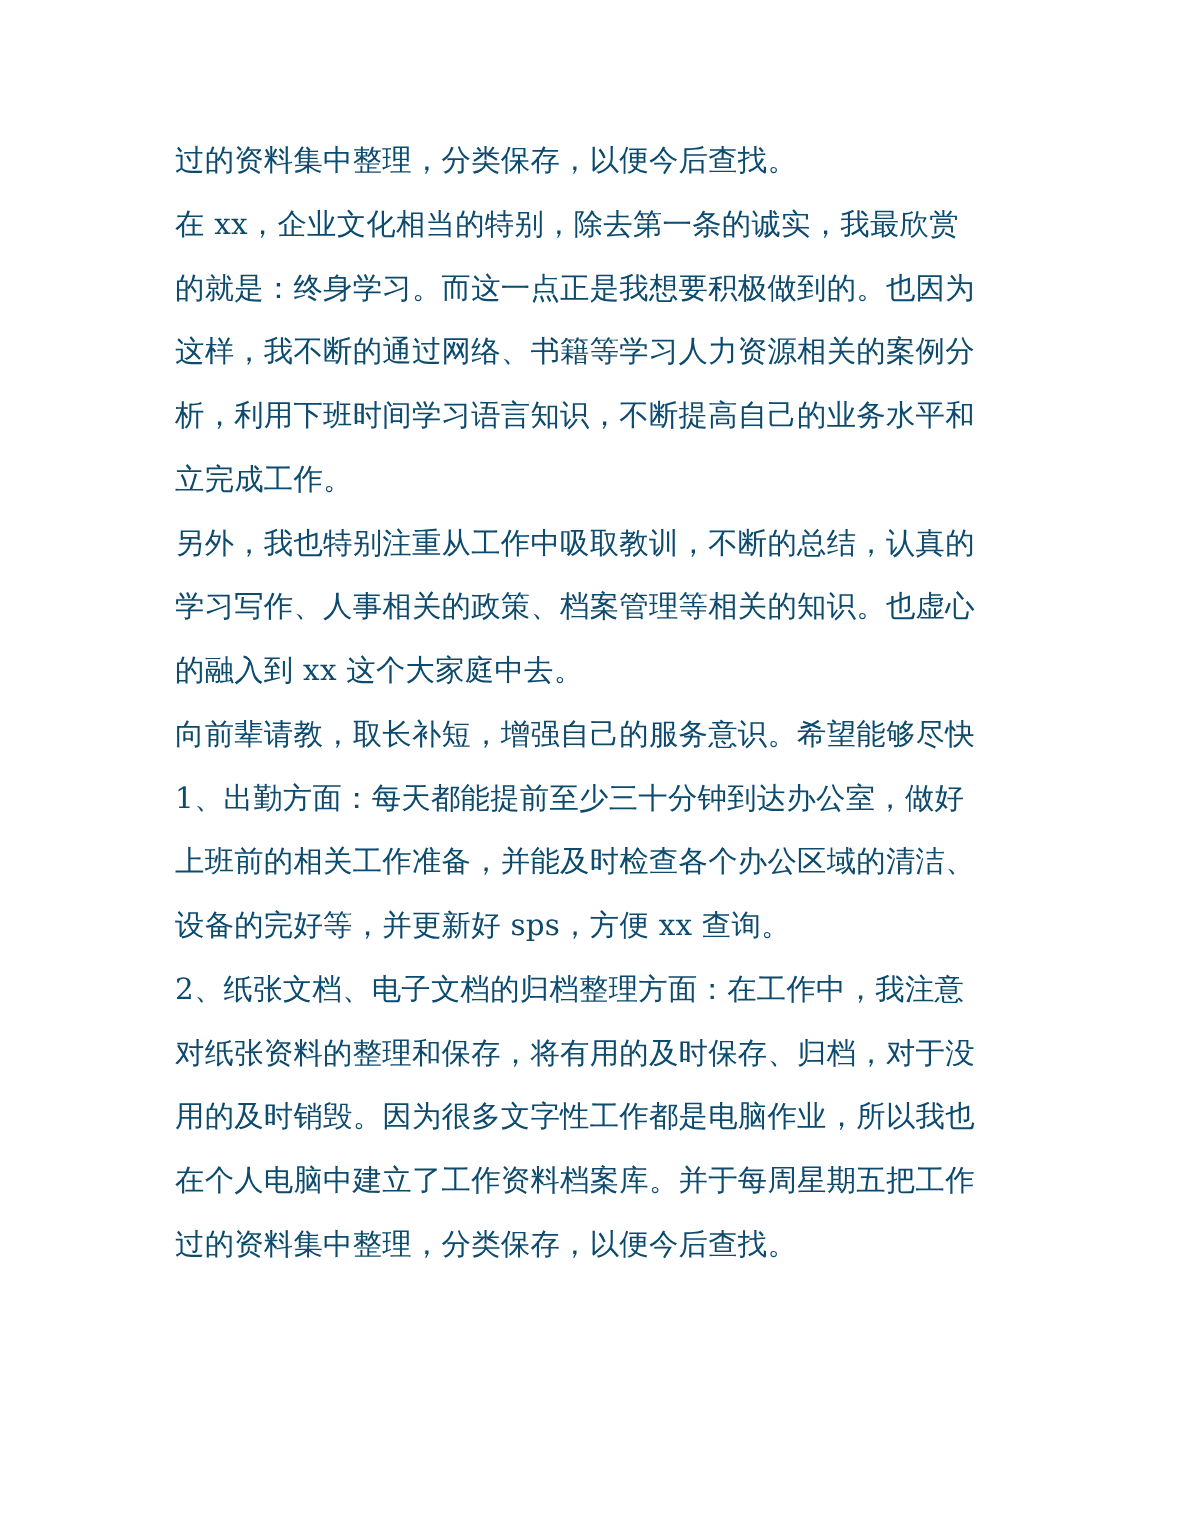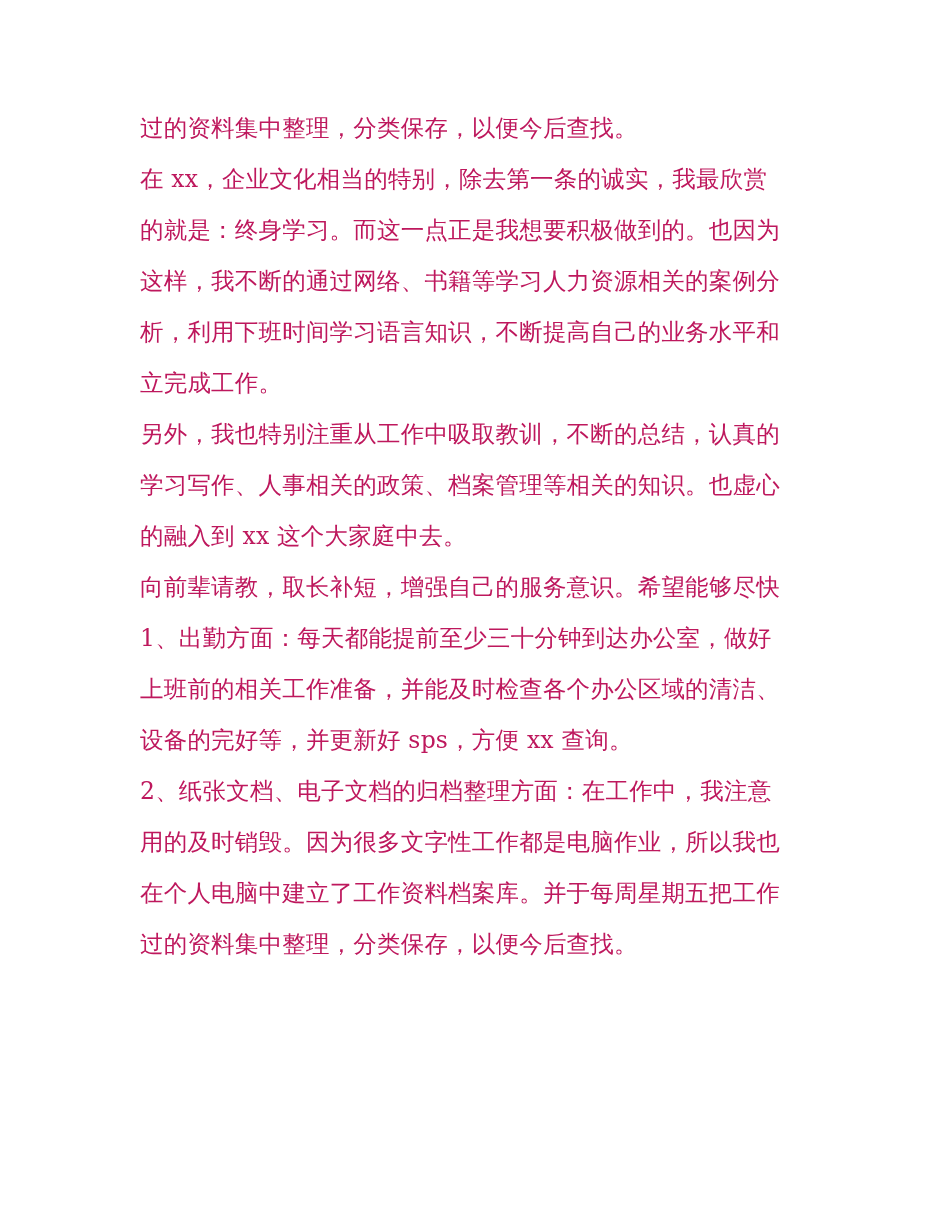--- a/index.html
+++ b/index.html
@@ -25,21 +25,21 @@
       position: absolute;
       left: 140px;
       top: 106px;
       width: 680px;
     }
     .line {
       height: 51px;
       line-height: 44px;
       font-family: "DejaVu Serif", "Liberation Serif", serif;
       font-size: 23.5px;
-      color: #be185d;
+      color: #0c4a6e;
       white-space: nowrap;
       letter-spacing: 0.2px;
     }
   </style>
 </head>
 <body>
 
 <div class="page">
   <div class="text-block">
     <div class="line">过的资料集中整理，分类保存，以便今后查找。</div>
@@ -49,17 +49,18 @@
     <div class="line">析，利用下班时间学习语言知识，不断提高自己的业务水平和</div>
     <div class="line">立完成工作。</div>
     <div class="line">另外，我也特别注重从工作中吸取教训，不断的总结，认真的</div>
     <div class="line">学习写作、人事相关的政策、档案管理等相关的知识。也虚心</div>
     <div class="line">的融入到 xx 这个大家庭中去。</div>
     <div class="line">向前辈请教，取长补短，增强自己的服务意识。希望能够尽快</div>
     <div class="line">1、出勤方面：每天都能提前至少三十分钟到达办公室，做好</div>
     <div class="line">上班前的相关工作准备，并能及时检查各个办公区域的清洁、</div>
     <div class="line">设备的完好等，并更新好 sps，方便 xx 查询。</div>
     <div class="line">2、纸张文档、电子文档的归档整理方面：在工作中，我注意</div>
+    <div class="line">对纸张资料的整理和保存，将有用的及时保存、归档，对于没</div>
     <div class="line">用的及时销毁。因为很多文字性工作都是电脑作业，所以我也</div>
     <div class="line">在个人电脑中建立了工作资料档案库。并于每周星期五把工作</div>
     <div class="line">过的资料集中整理，分类保存，以便今后查找。</div>
   </div>
 </div>
 
 </body></html>

